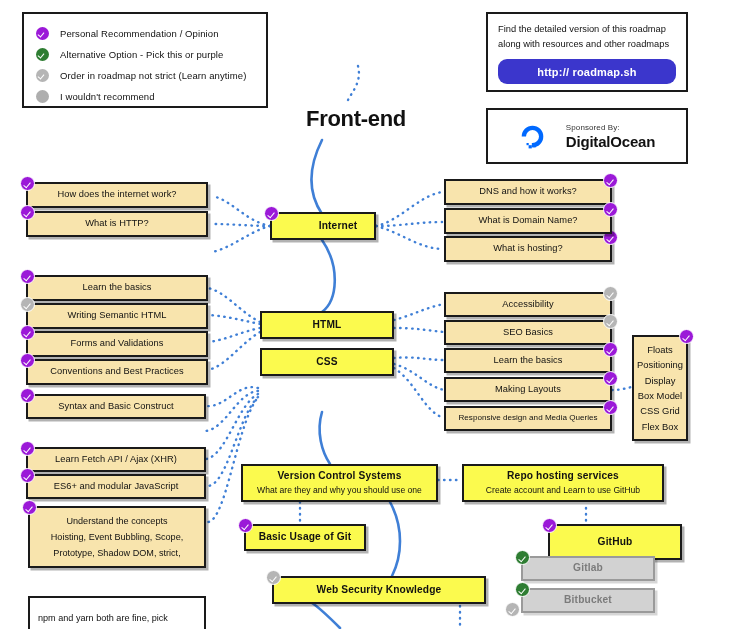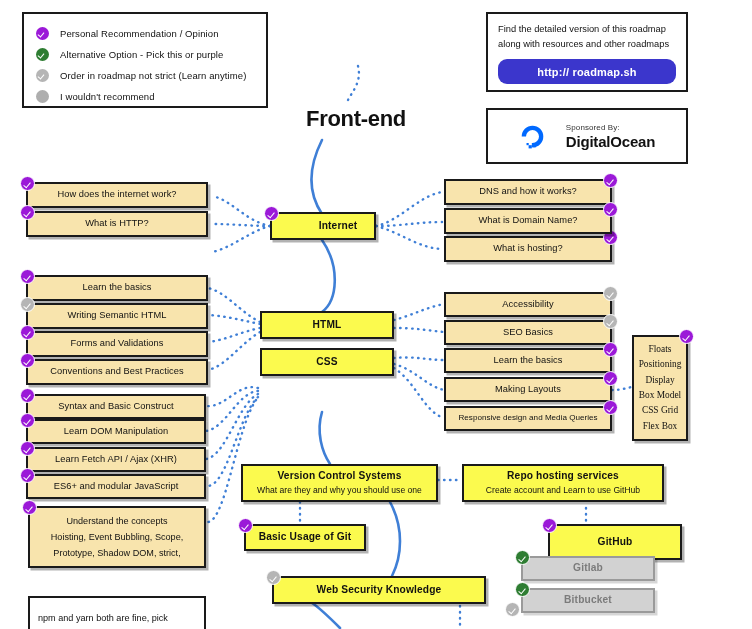--- a/index.html
+++ b/index.html
@@ -71,21 +71,21 @@
   .node.tan    { background:#f8e4ad; }
   .node.yellow { background:#fbfa4e; }
   .node.grey   { background:#d2d2d2; border-color:#9a9a9a; color:#7b7b7b; box-shadow:2.5px 2.5px 0 rgba(0,0,0,.16); }
   .node.plain  { background:#fff; box-shadow:none; }
 
   .node .t  { font-size:9.3px; letter-spacing:.05px; padding:0 6px; }
   .node .tb { font-size:10.2px; font-weight:bold; letter-spacing:.15px; }
   .node .sub{ font-size:8.6px; margin-top:2px; }
   .node .tiny { font-size:8.1px; }
   .node .ml { font-size:9.1px; line-height:16px; }
-  .node .stack { font-size:9.4px; line-height:15.3px;font-family:Liberation Serif, serif; }
+  .node .stack { font-size:9.4px; line-height:15.3px; }
 
   
   .badge {
     position:absolute; width:15px; height:15px; border-radius:50%;
     z-index:6; border:1.5px solid #fff;
   }
   .badge::after {
     content:""; position:absolute; left:3.6px; top:4.2px;
     width:3.4px; height:6px; border:solid #fff; border-width:0 1.7px 1.7px 0;
     transform:rotate(40deg);
@@ -270,24 +270,20 @@
       <div>Box Model</div>
       <div>CSS Grid</div>
       <div>Flex Box</div>
     </div>
   </div>
 
   <div class="node tan" style="left:26px; top:394px; width:180px; height:25px;">
     <span class="badge tl" style="background:#9b19d8"></span>
     <span class="t">Syntax and Basic Construct</span>
   </div>
-  <div class="node tan" style="left:26px; top:419px; width:180px; height:25px;">
-    <span class="badge tl" style="background:#9b19d8"></span>
-    <span class="t">Learn DOM Manipulation</span>
-  </div>
   <div class="node tan" style="left:26px; top:447px; width:180px; height:25px;">
     <span class="badge tl" style="background:#9b19d8"></span>
     <span class="t">Learn Fetch API / Ajax (XHR)</span>
   </div>
   <div class="node tan" style="left:26px; top:474px; width:180px; height:25px;">
     <span class="badge tl" style="background:#9b19d8"></span>
     <span class="t">ES6+ and modular JavaScript</span>
   </div>
 
   <div class="node tan" style="left:28px; top:506px; width:178px; height:62px;">

